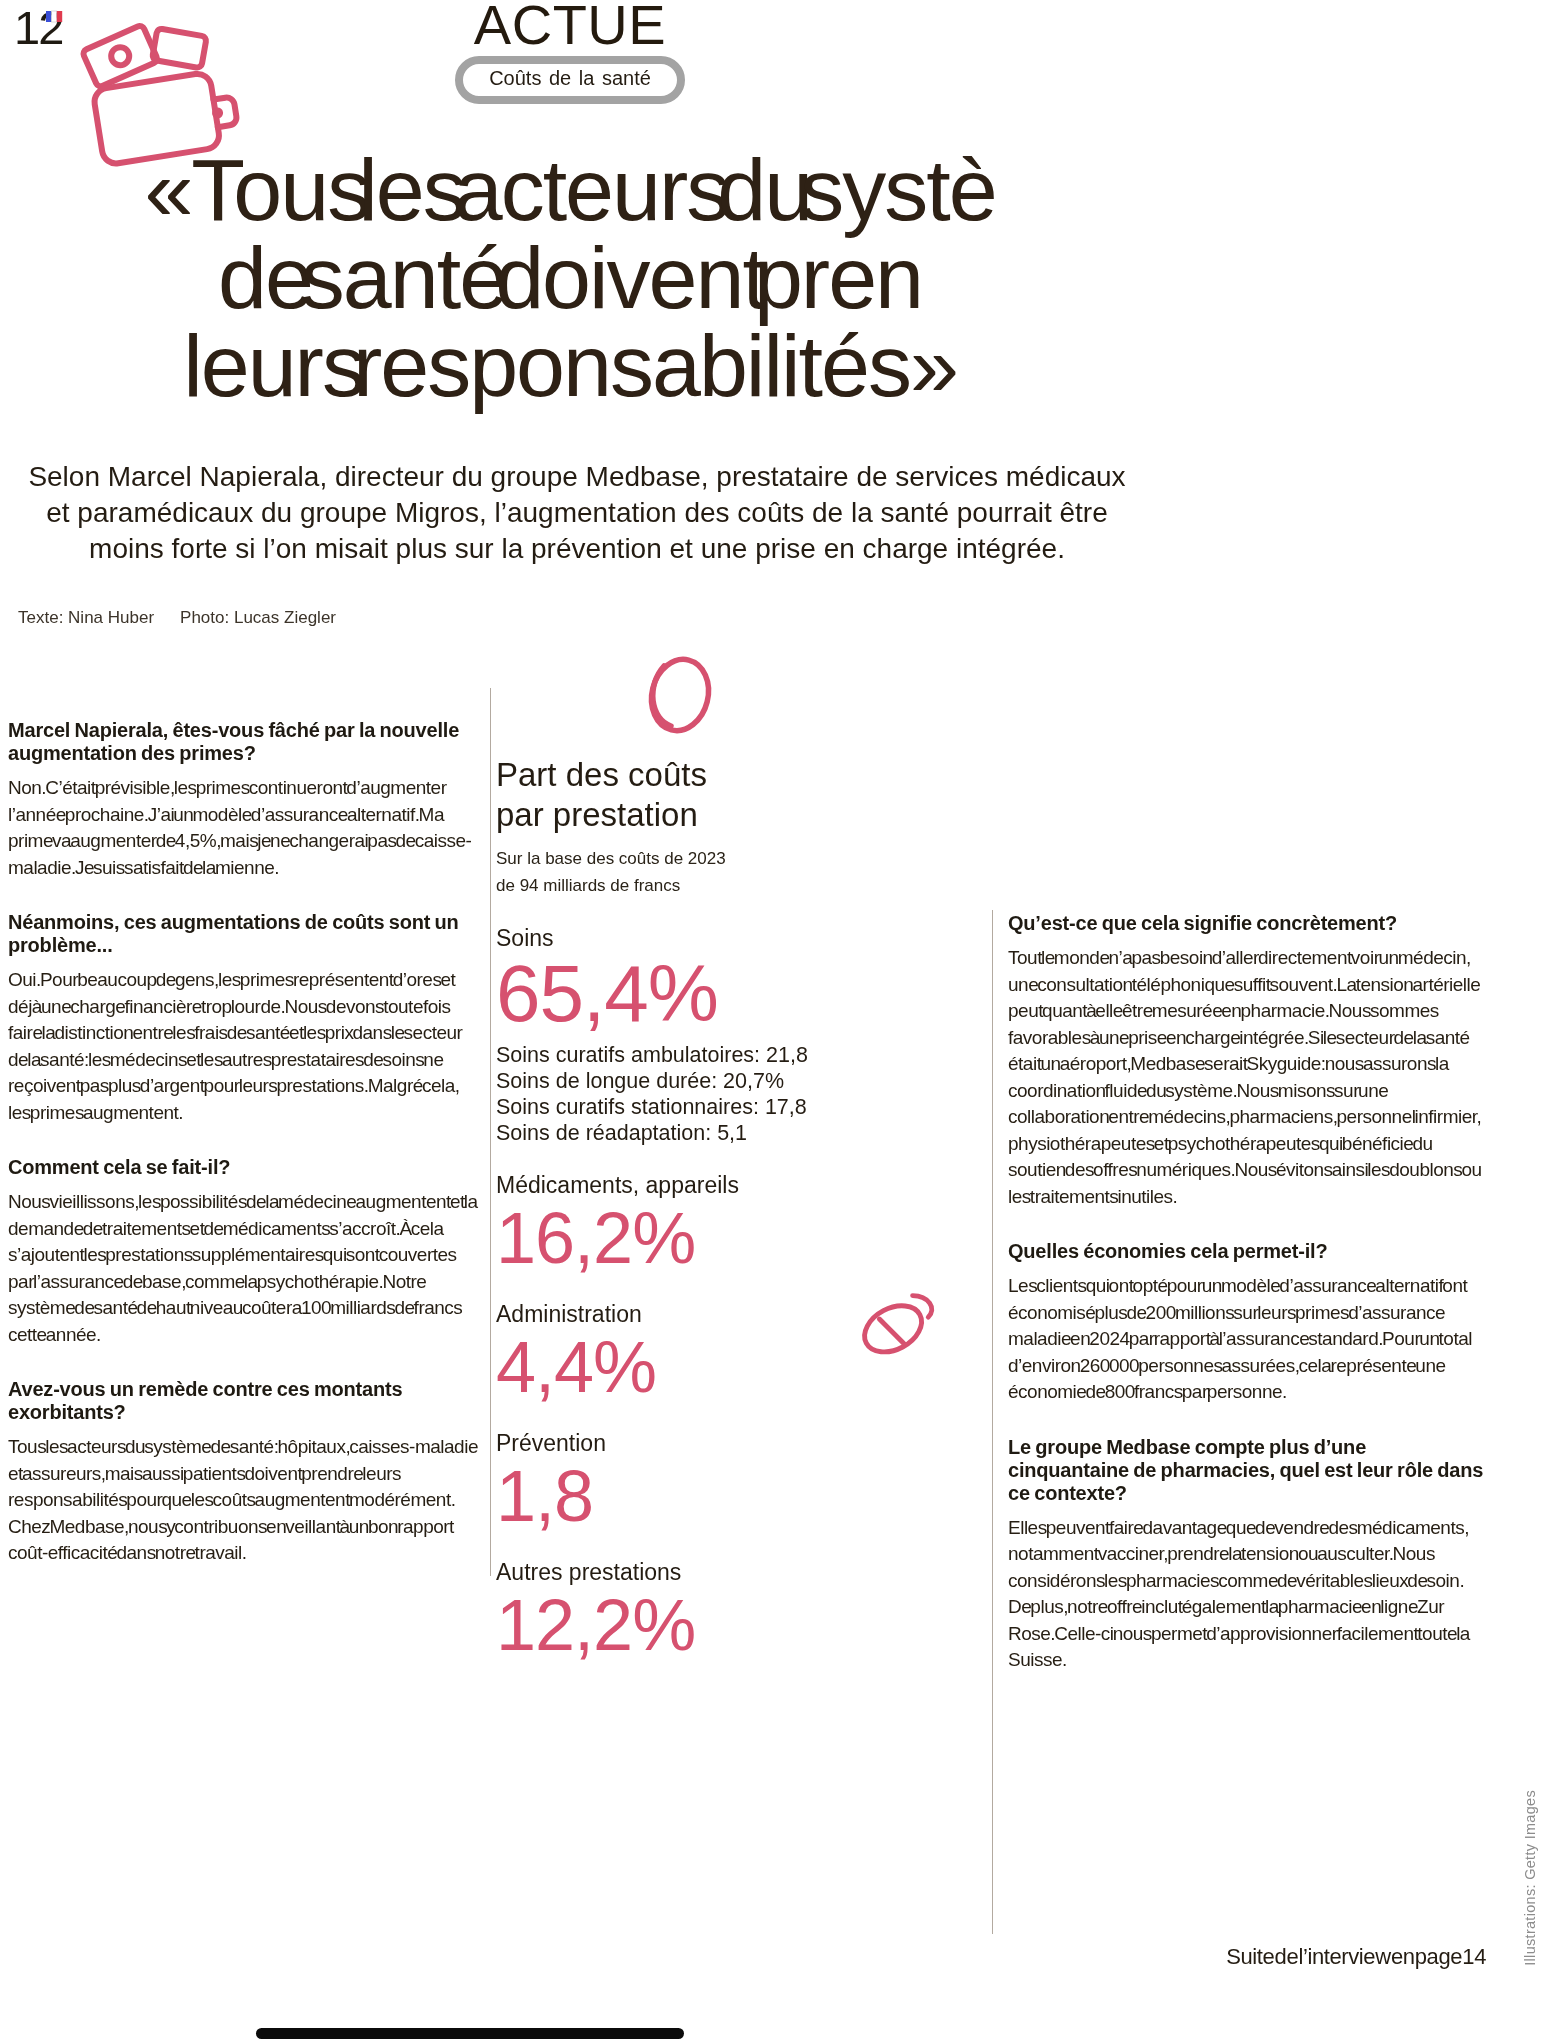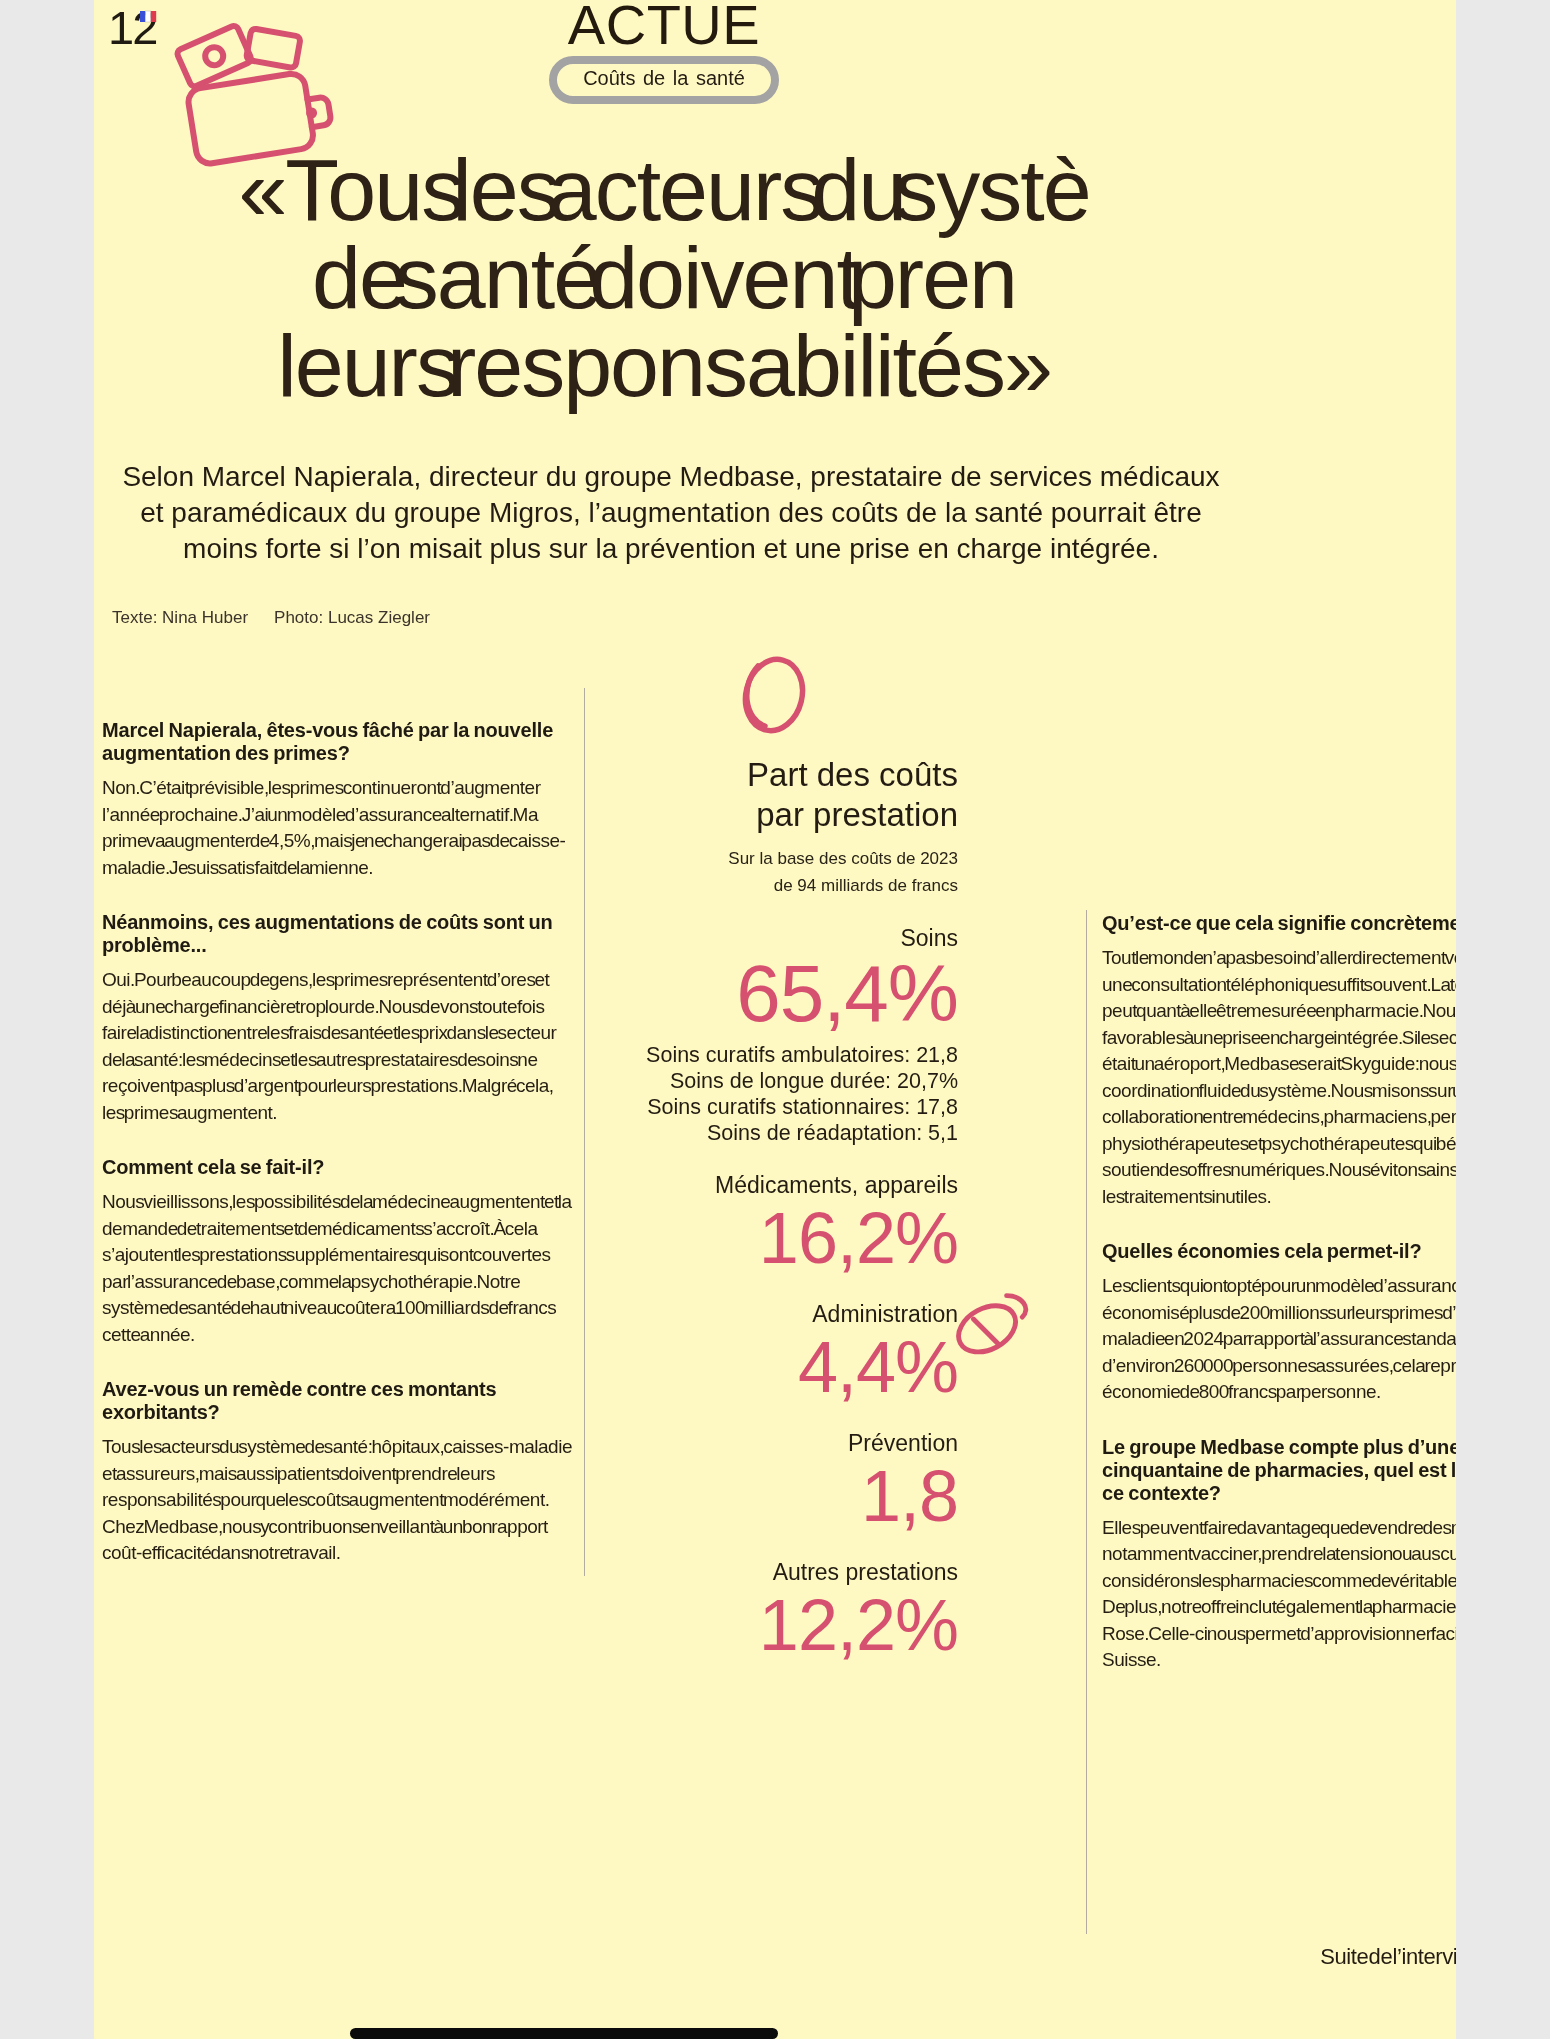--- a/index.html
+++ b/index.html
@@ -1,17 +1,17 @@
 <!DOCTYPE html>
 <html><head>
 <meta charset="utf-8">
 <style>
   html,body { margin:0; padding:0; background:#e9e9e9; }
   .page {
-    position:relative; width:1362px; height:2039px; background:#fef9c3;
+    position:relative; width:1550px; height:2039px; background:#ffffff;
     font-family:"Liberation Sans","DejaVu Sans",sans-serif; color:#241c12;
     overflow:hidden; margin:0 auto;
   }
   
   .page-number { position:absolute; left:14px; top:0px; font-size:47px; font-weight:400; color:#1f1a12; letter-spacing:-2px; }
   .flag-icon { position:absolute; left:46px; top:10px; }
   .wallet { position:absolute; left:66px; top:20px; }
   .section-title { position:absolute; left:0; top:-8px; width:1140px; text-align:center; font-size:56px; font-weight:400; color:#241a0e; letter-spacing:0.5px; }
   .badge-row { position:absolute; left:0; top:56px; width:1140px; text-align:center; }
   .badge { display:inline-block; border:8px solid #a3a3a3; border-radius:999px; padding:3px 26px 6px; font-size:20px; color:#241c12; word-spacing:2px; }
@@ -30,21 +30,21 @@
   .col-right { left:1008px; top:912px; width:478px; }
   .q { font-size:20px; font-weight:700; line-height:23px; margin:30px 0 10px; color:#1f1a12; letter-spacing:-0.2px; word-spacing:-1px; }
   .col .q:first-child { margin-top:0; }
   .a { font-size:19px; line-height:26.5px; margin:0; color:#261e13; letter-spacing:-0.5px; word-spacing:-0.3em; }
   .divider { position:absolute; width:1px; background:#b3aaa0; }
   .divider-left  { left:490px; top:688px; height:888px; }
   .divider-right { left:992px; top:910px; height:1024px; }
   .continuation { position:absolute; left:1008px; top:1944px; width:478px; margin:0; text-align:right;
     font-size:22px; color:#241c12; letter-spacing:-0.4px; word-spacing:-0.25em; }
   
-  .col-mid { left:496px; top:648px; width:368px; text-align:right; }
+  .col-mid { left:496px; top:648px; width:368px; text-align:left; }
   .coin-icon { display:block; margin:0 auto; }
   .info-title { font-size:33px; font-weight:400; line-height:40px; margin:12px 0 0; color:#241c12; }
   .info-title span { display:block; }
   .info-sub { font-size:17px; line-height:27px; margin:10px 0 0; color:#2a2318; }
   .info-sub span { display:block; }
   .stat-label { font-size:23px; margin-top:26px; color:#241c12; }
   .stat-label.first { margin-top:26px; }
   .stat-value { font-size:72px; line-height:74px; color:#d6516f; letter-spacing:-1px; margin-top:2px; }
   .stat-value.big { font-size:80px; line-height:80px; }
   .stat-details { list-style:none; padding:0; margin:8px 0 0; font-size:21.5px; line-height:26px; color:#241c12; }

